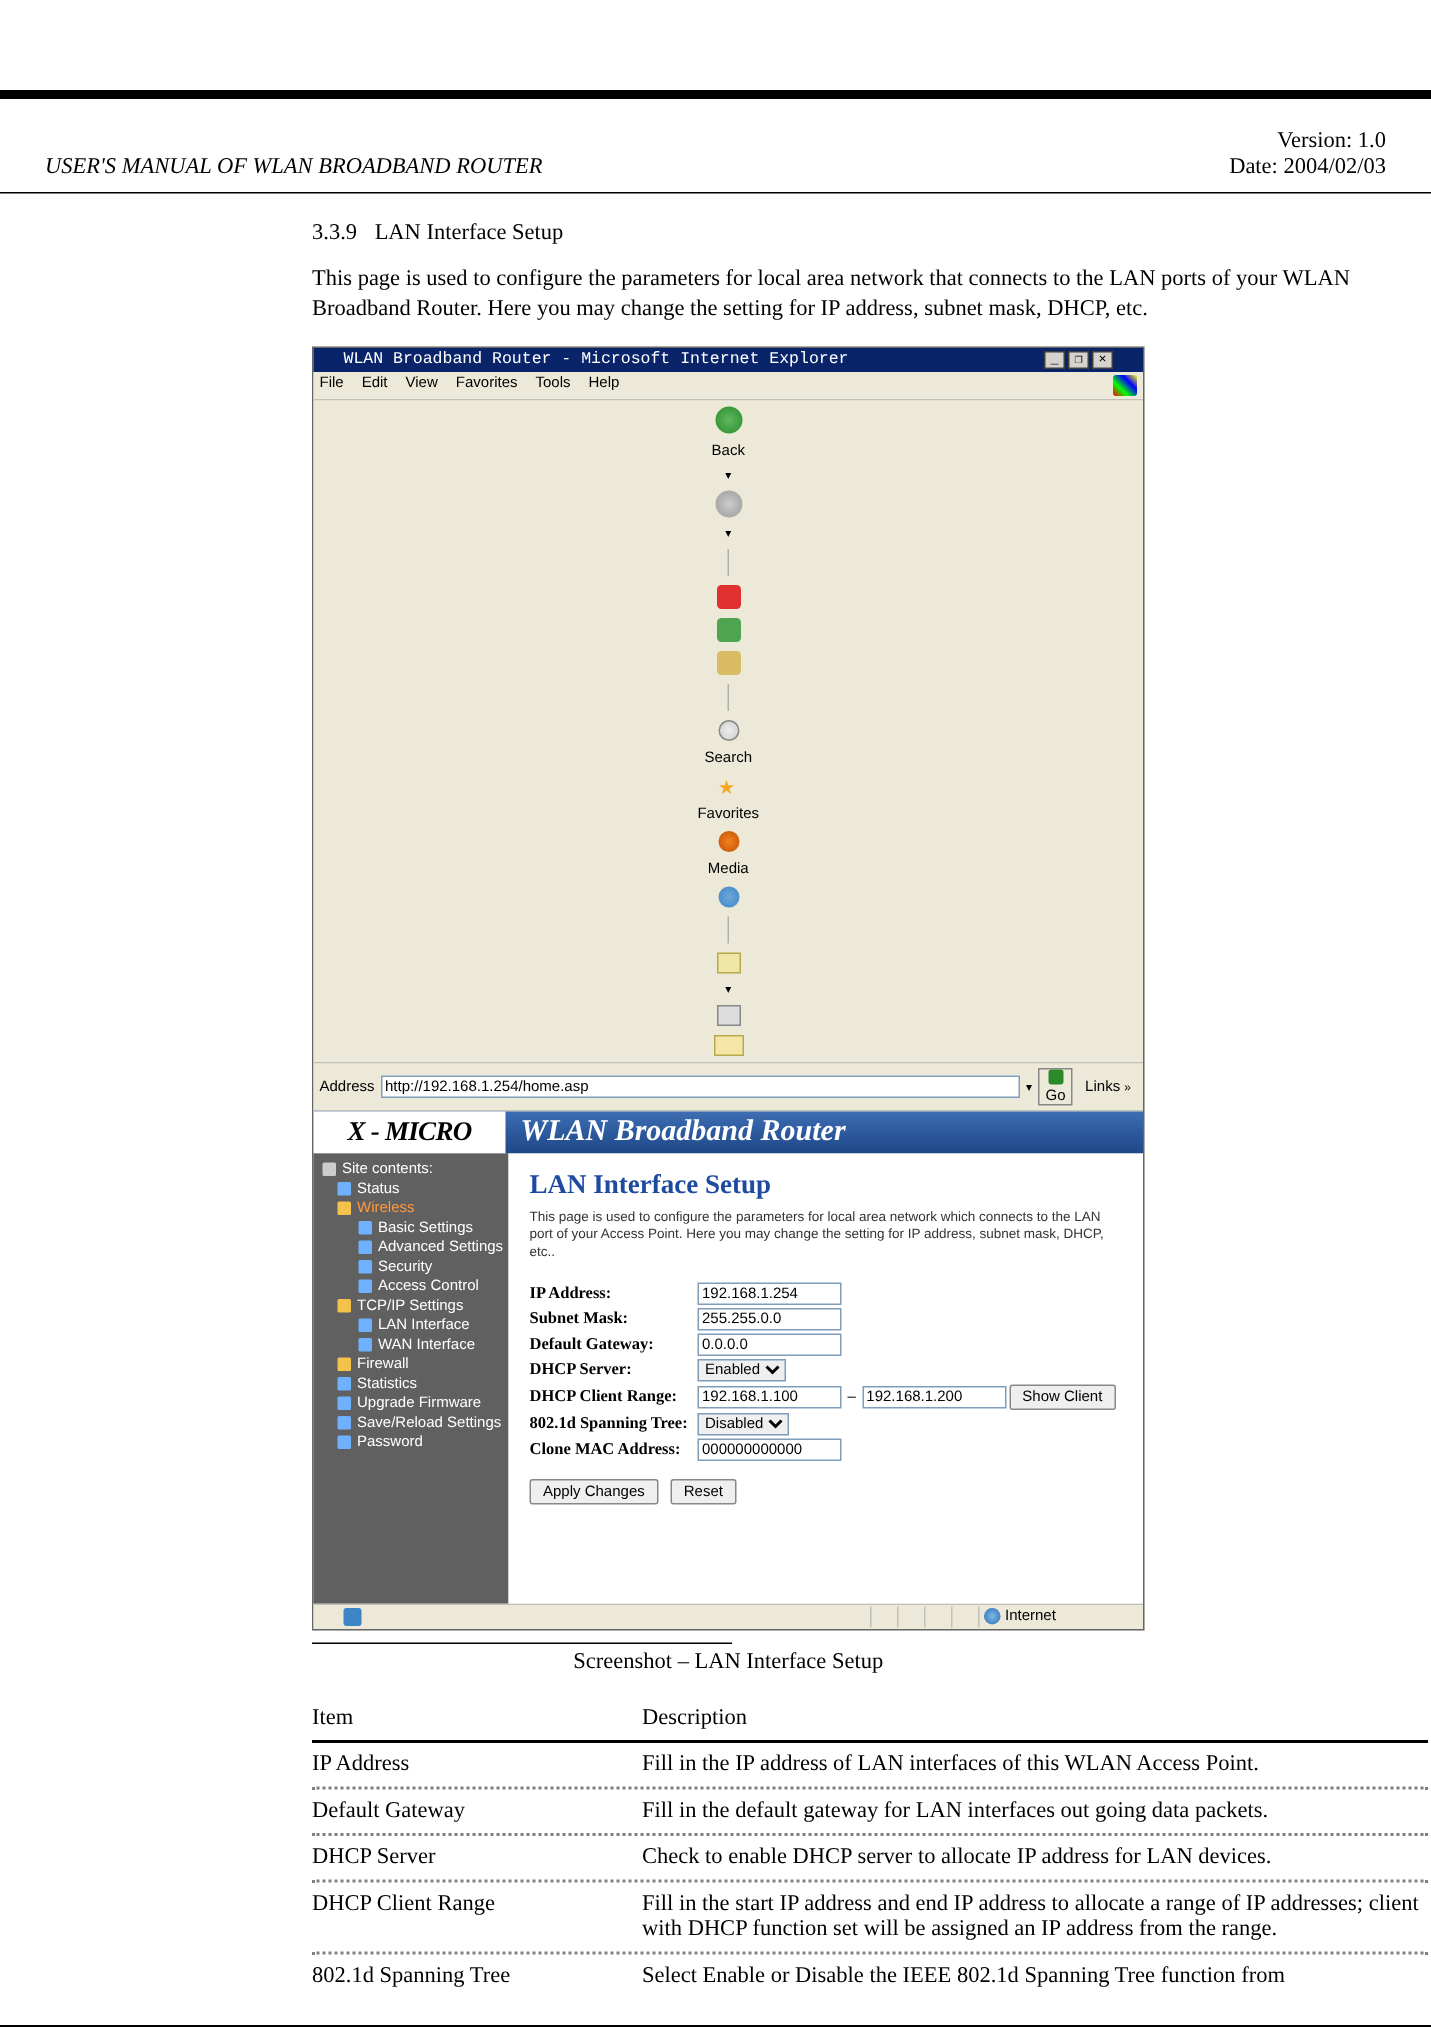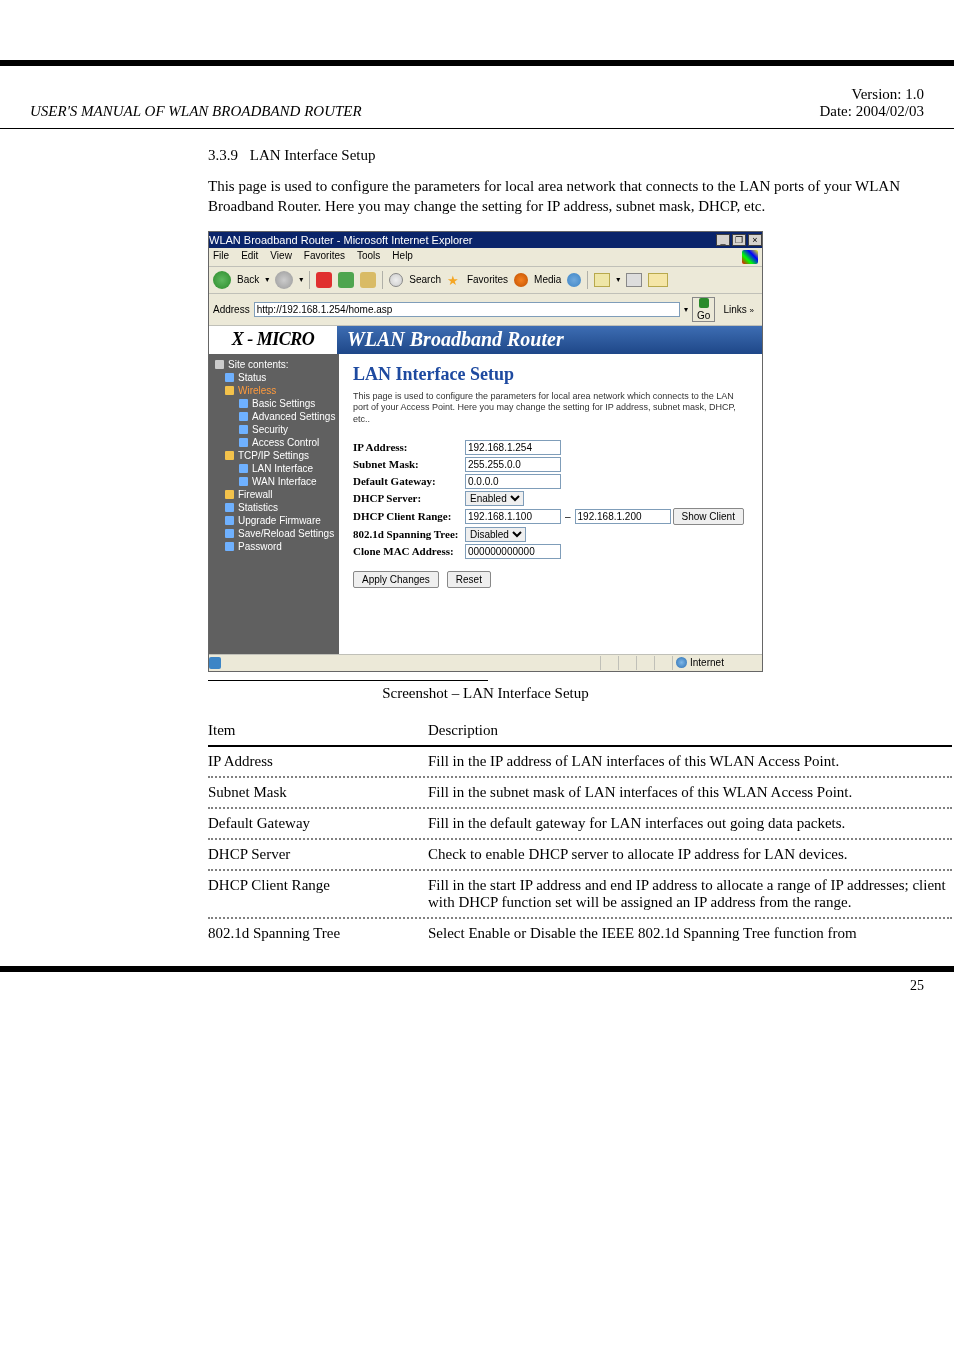--- a/index.html
+++ b/index.html
@@ -45,24 +45,25 @@
     width: 555px;
     border: 1px solid #666;
     font-family: Tahoma, Arial, sans-serif;
     background: #ece9d8;
   }
   .titlebar {
     background: linear-gradient(to bottom,#3a6ea5,#3a6ea5);
     background: #0a246a;
     color: #fff;
     font-size: 11px;
-    padding: 2px 0;
+    padding: 2px 20px;
     display: flex;
     align-items: center;
     justify-content: space-between;
+    font-family: Liberation Mono, monospace;
   }
   .titlebar .wincontrols { display: flex; gap: 2px; }
   .titlebar .wc {
     width: 14px; height: 12px;
     background: #d6d3ce;
     border: 1px solid #404040;
     font-size: 9px; line-height: 10px; text-align: center; color: #000;
   }
   .menubar {
     background: #ece9d8;
@@ -80,20 +81,21 @@
     border-radius: 2px;
   }
   .toolbar {
     background: #ece9d8;
     padding: 4px 4px;
     display: flex;
     align-items: center;
     gap: 6px;
     font-size: 10px;
     border-bottom: 1px solid #c0c0b8;
+    flex-direction: column;
   }
   .toolbar .tbicon {
     width: 18px; height: 18px;
     border-radius: 50%;
     display: inline-block;
   }
   .tb-back { background: radial-gradient(circle,#5fb85f,#2a8a2a); }
   .tb-fwd { background: radial-gradient(circle,#ccc,#999); }
   .tb-stop { background: #e03030; border-radius: 3px; width: 16px; height: 16px; }
   .tb-refresh { background: #4fa54f; border-radius: 3px; width: 16px; height: 16px; }
@@ -243,21 +245,21 @@
     background: #efefef;
     border: 1px solid #888;
     border-radius: 2px;
   }
   .statusbar {
     background: #ece9d8;
     border-top: 1px solid #c0c0b8;
     font-size: 10px;
     display: flex;
     align-items: center;
-    padding: 1px 0;
+    padding: 1px 20px;
   }
   .statusbar .sb-left { flex: 1; display:flex; align-items:center; gap:3px;}
   .statusbar .sb-left .ieicon{width:12px;height:12px;background:#3d85c6;border-radius:2px;}
   .statusbar .sb-segs { display: flex; }
   .statusbar .seg { width: 18px; height: 14px; border-left: 1px solid #c0c0b8; }
   .statusbar .seg.wide { width: 90px; display:flex;align-items:center;gap:3px;padding-left:3px;}
   .statusbar .globeicon{width:11px;height:11px;background:radial-gradient(circle,#7fb8e8,#2a6db1);border-radius:50%;}
   .caption-line {
     border-top: 1px solid #000;
     width: 280px;
@@ -512,24 +514,20 @@
   <div class="def-table">
     <div class="trow thead">
       <div class="tcol1">Item</div>
       <div class="tcol2">Description</div>
     </div>
     <div class="trow">
       <div class="tcol1">IP Address</div>
       <div class="tcol2">Fill in the IP address of LAN interfaces of this WLAN Access Point.</div>
     </div>
     <div class="trow">
-      <div class="tcol1">Subnet Mask</div>
-      <div class="tcol2">Fill in the subnet mask of LAN interfaces of this WLAN Access Point.</div>
-    </div>
-    <div class="trow">
       <div class="tcol1">Default Gateway</div>
       <div class="tcol2">Fill in the default gateway for LAN interfaces out going data packets.</div>
     </div>
     <div class="trow">
       <div class="tcol1">DHCP Server</div>
       <div class="tcol2">Check to enable DHCP server to allocate IP address for LAN devices.</div>
     </div>
     <div class="trow">
       <div class="tcol1">DHCP Client Range</div>
       <div class="tcol2">Fill in the start IP address and end IP address to allocate a range of IP addresses; client with DHCP function set will be assigned an IP address from the range.</div>

